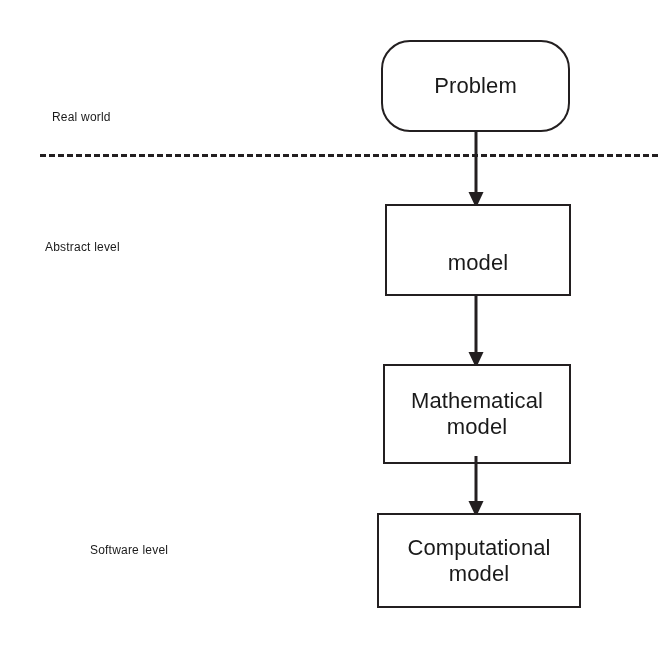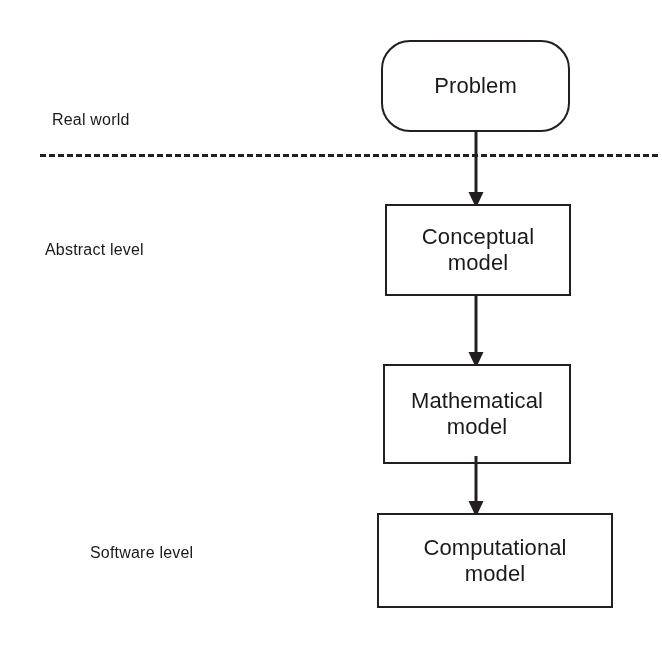--- a/index.html
+++ b/index.html
@@ -17,21 +17,21 @@
     width: 662px;
     height: 646px;
     background: #ffffff;
     overflow: hidden;
   }
 
   
   .level-label {
     position: absolute;
     font-family: "Liberation Sans", sans-serif;
-    font-size: 16px;
+    font-size: 12px;
     line-height: 1.2;
     color: #1a1a1a;
     white-space: nowrap;
     letter-spacing: 0.2px;
   }
   #label-real-world  { left: 52px; top: 110px; }
   #label-abstract    { left: 45px; top: 240px; }
   #label-software    { left: 45px; top: 543px; margin-left: 45px; }
 
   
@@ -61,21 +61,21 @@
   #box-conceptual {
     left: 385px;  top: 204px;
     width: 186px; height: 92px;
   }
   #box-mathematical {
     left: 383px;  top: 364px;
     width: 188px; height: 100px;
   }
   #box-computational {
     left: 377px;  top: 513px;
-    width: 236px; height: 95px;
+    width: 204px; height: 95px;
   }
 
   
   #separator-dashed {
     position: absolute;
     left: 40px;
     top: 154px;
     width: 618px;
     height: 0;
     border-top: 3px dashed #231f20;
@@ -113,21 +113,21 @@
   <div class="node-box" id="box-problem">
     <span class="node-label">Problem</span>
   </div>
 
   <svg class="connector" id="arrow-problem-conceptual" viewBox="0 0 32 78">
     <line class="shaft" x1="16" y1="0" x2="16" y2="64"></line>
     <polygon class="head" points="16,78 8.5,62 23.5,62"></polygon>
   </svg>
 
   <div class="node-box" id="box-conceptual">
-    <span class="node-label"><span>Conceptual</span><br><span>model</span></span>
+    <span class="node-label"><br><span>model</span></span>
   </div>
 
   <svg class="connector" id="arrow-conceptual-math" viewBox="0 0 32 74">
     <line class="shaft" x1="16" y1="0" x2="16" y2="60"></line>
     <polygon class="head" points="16,74 8.5,58 23.5,58"></polygon>
   </svg>
 
   <div class="node-box" id="box-mathematical">
     <span class="node-label"><span>Mathematical</span><br><span>model</span></span>
   </div>

